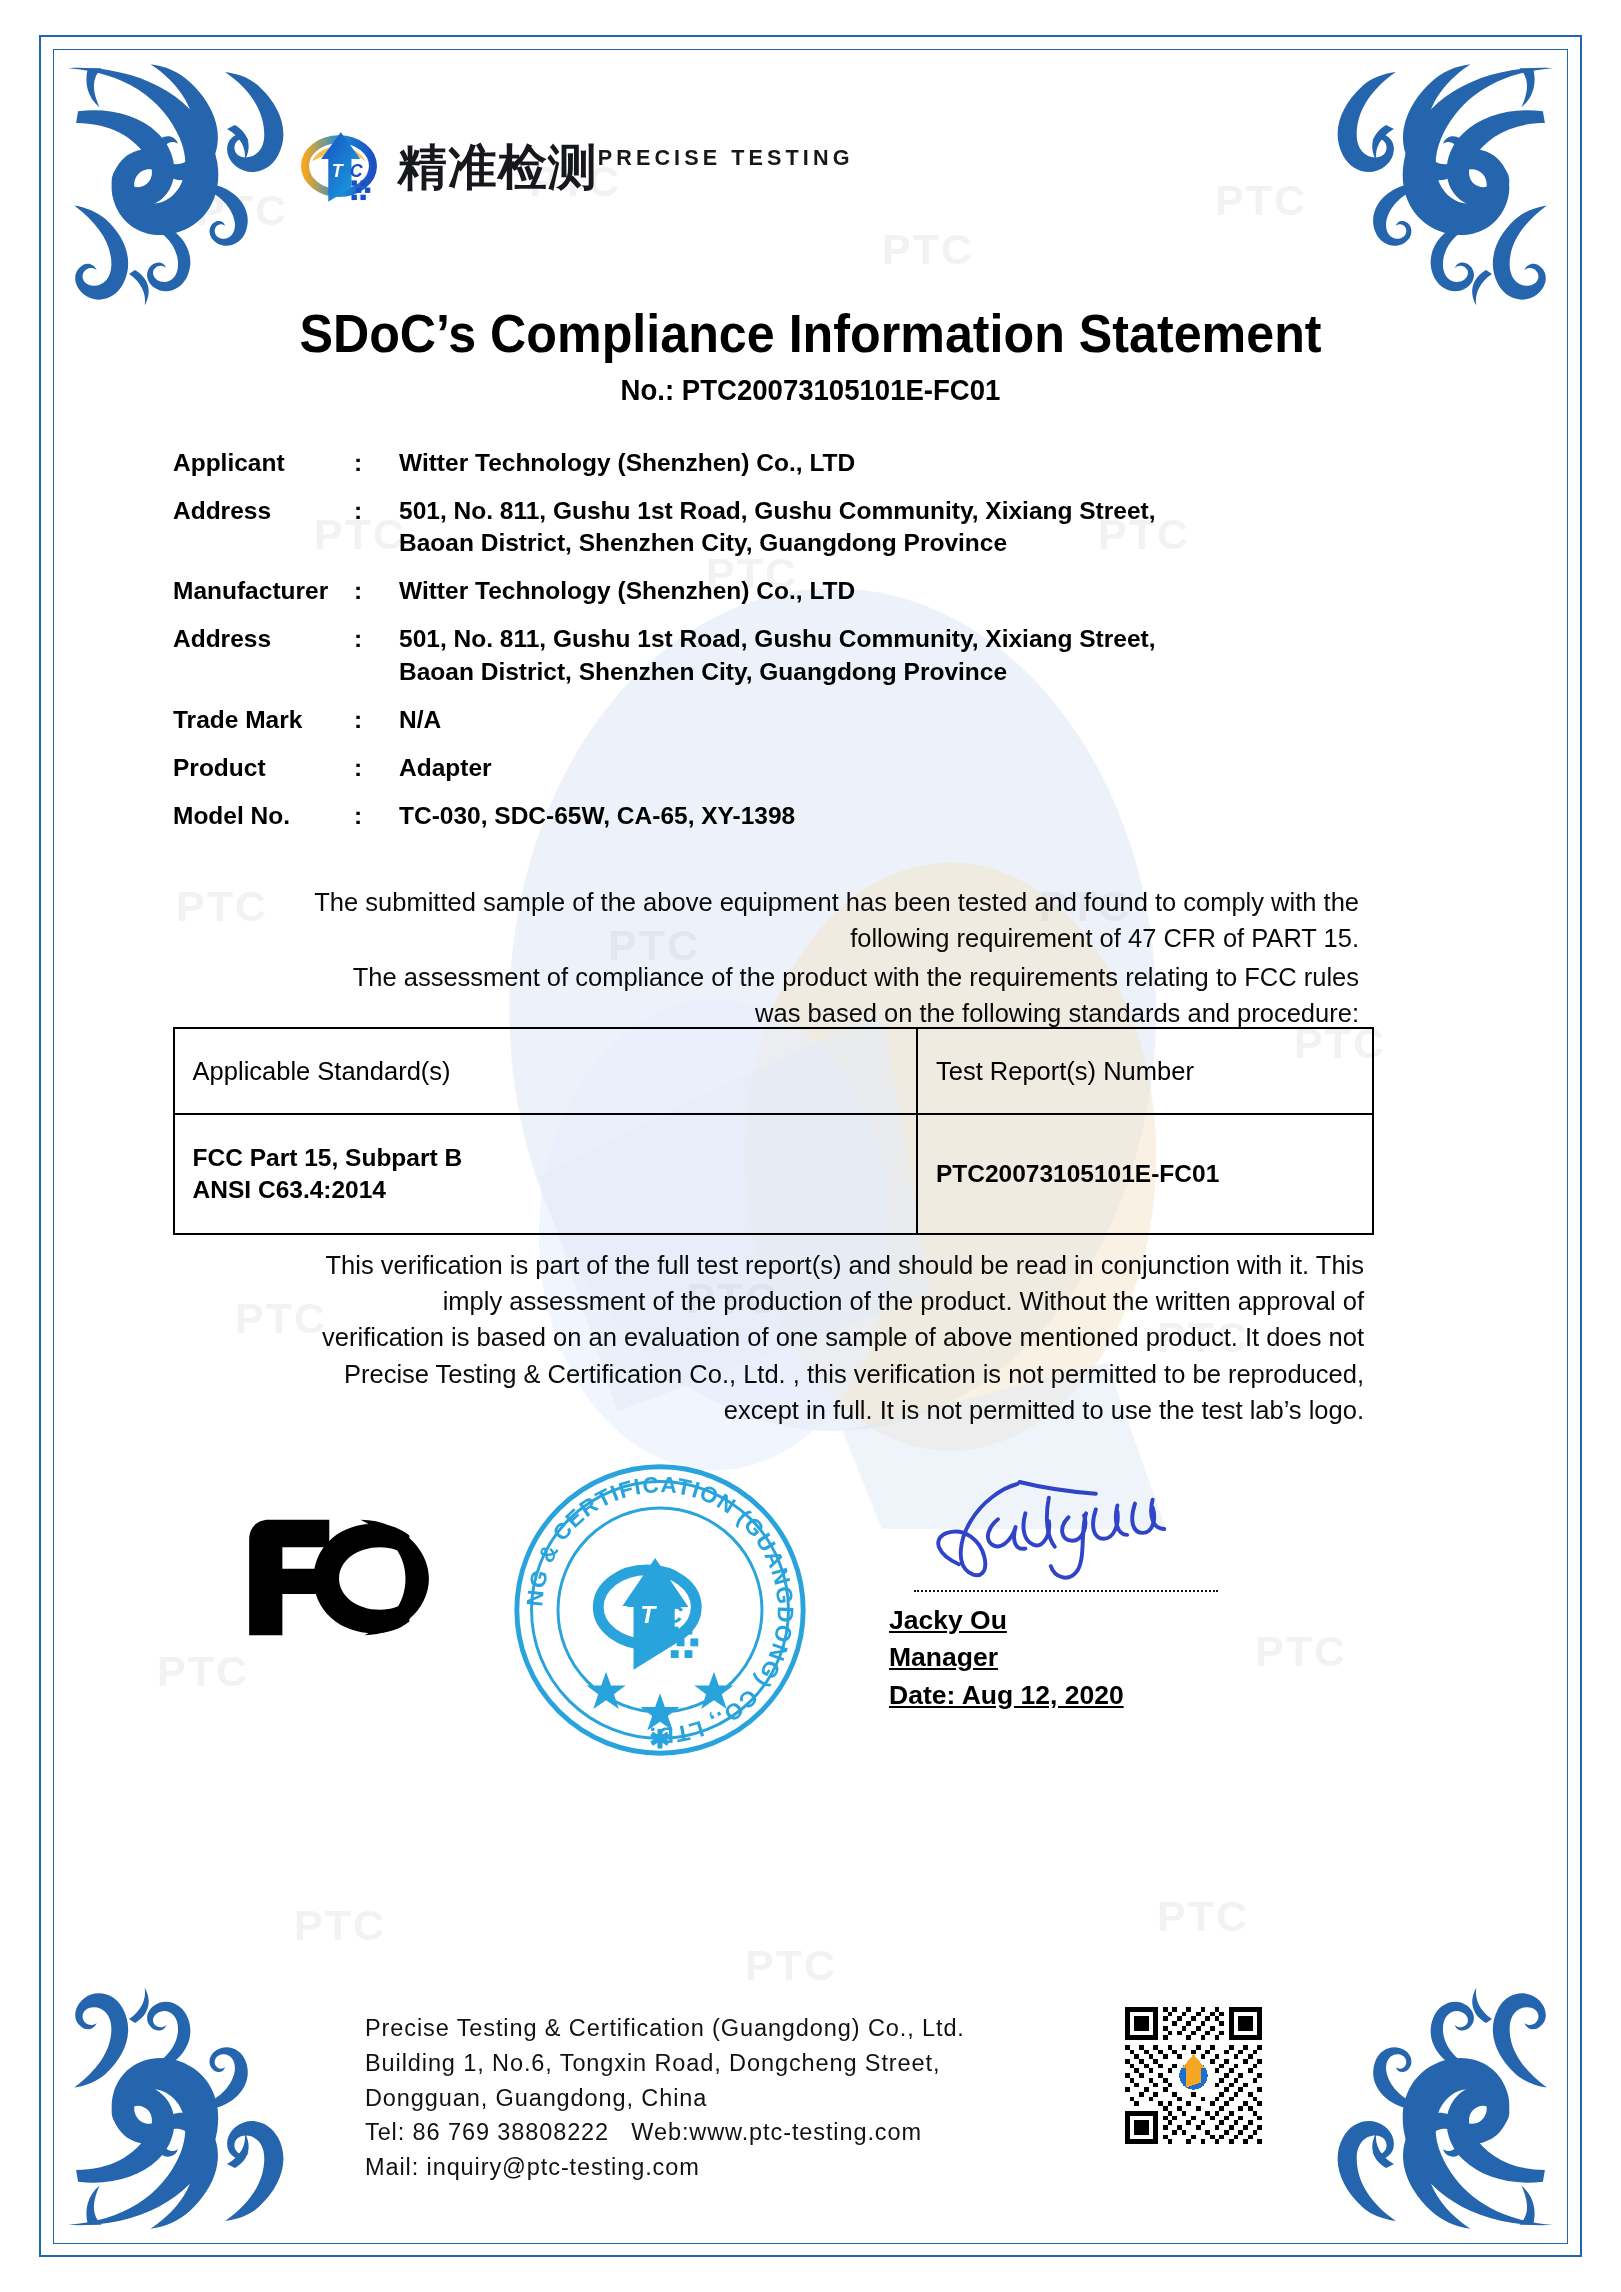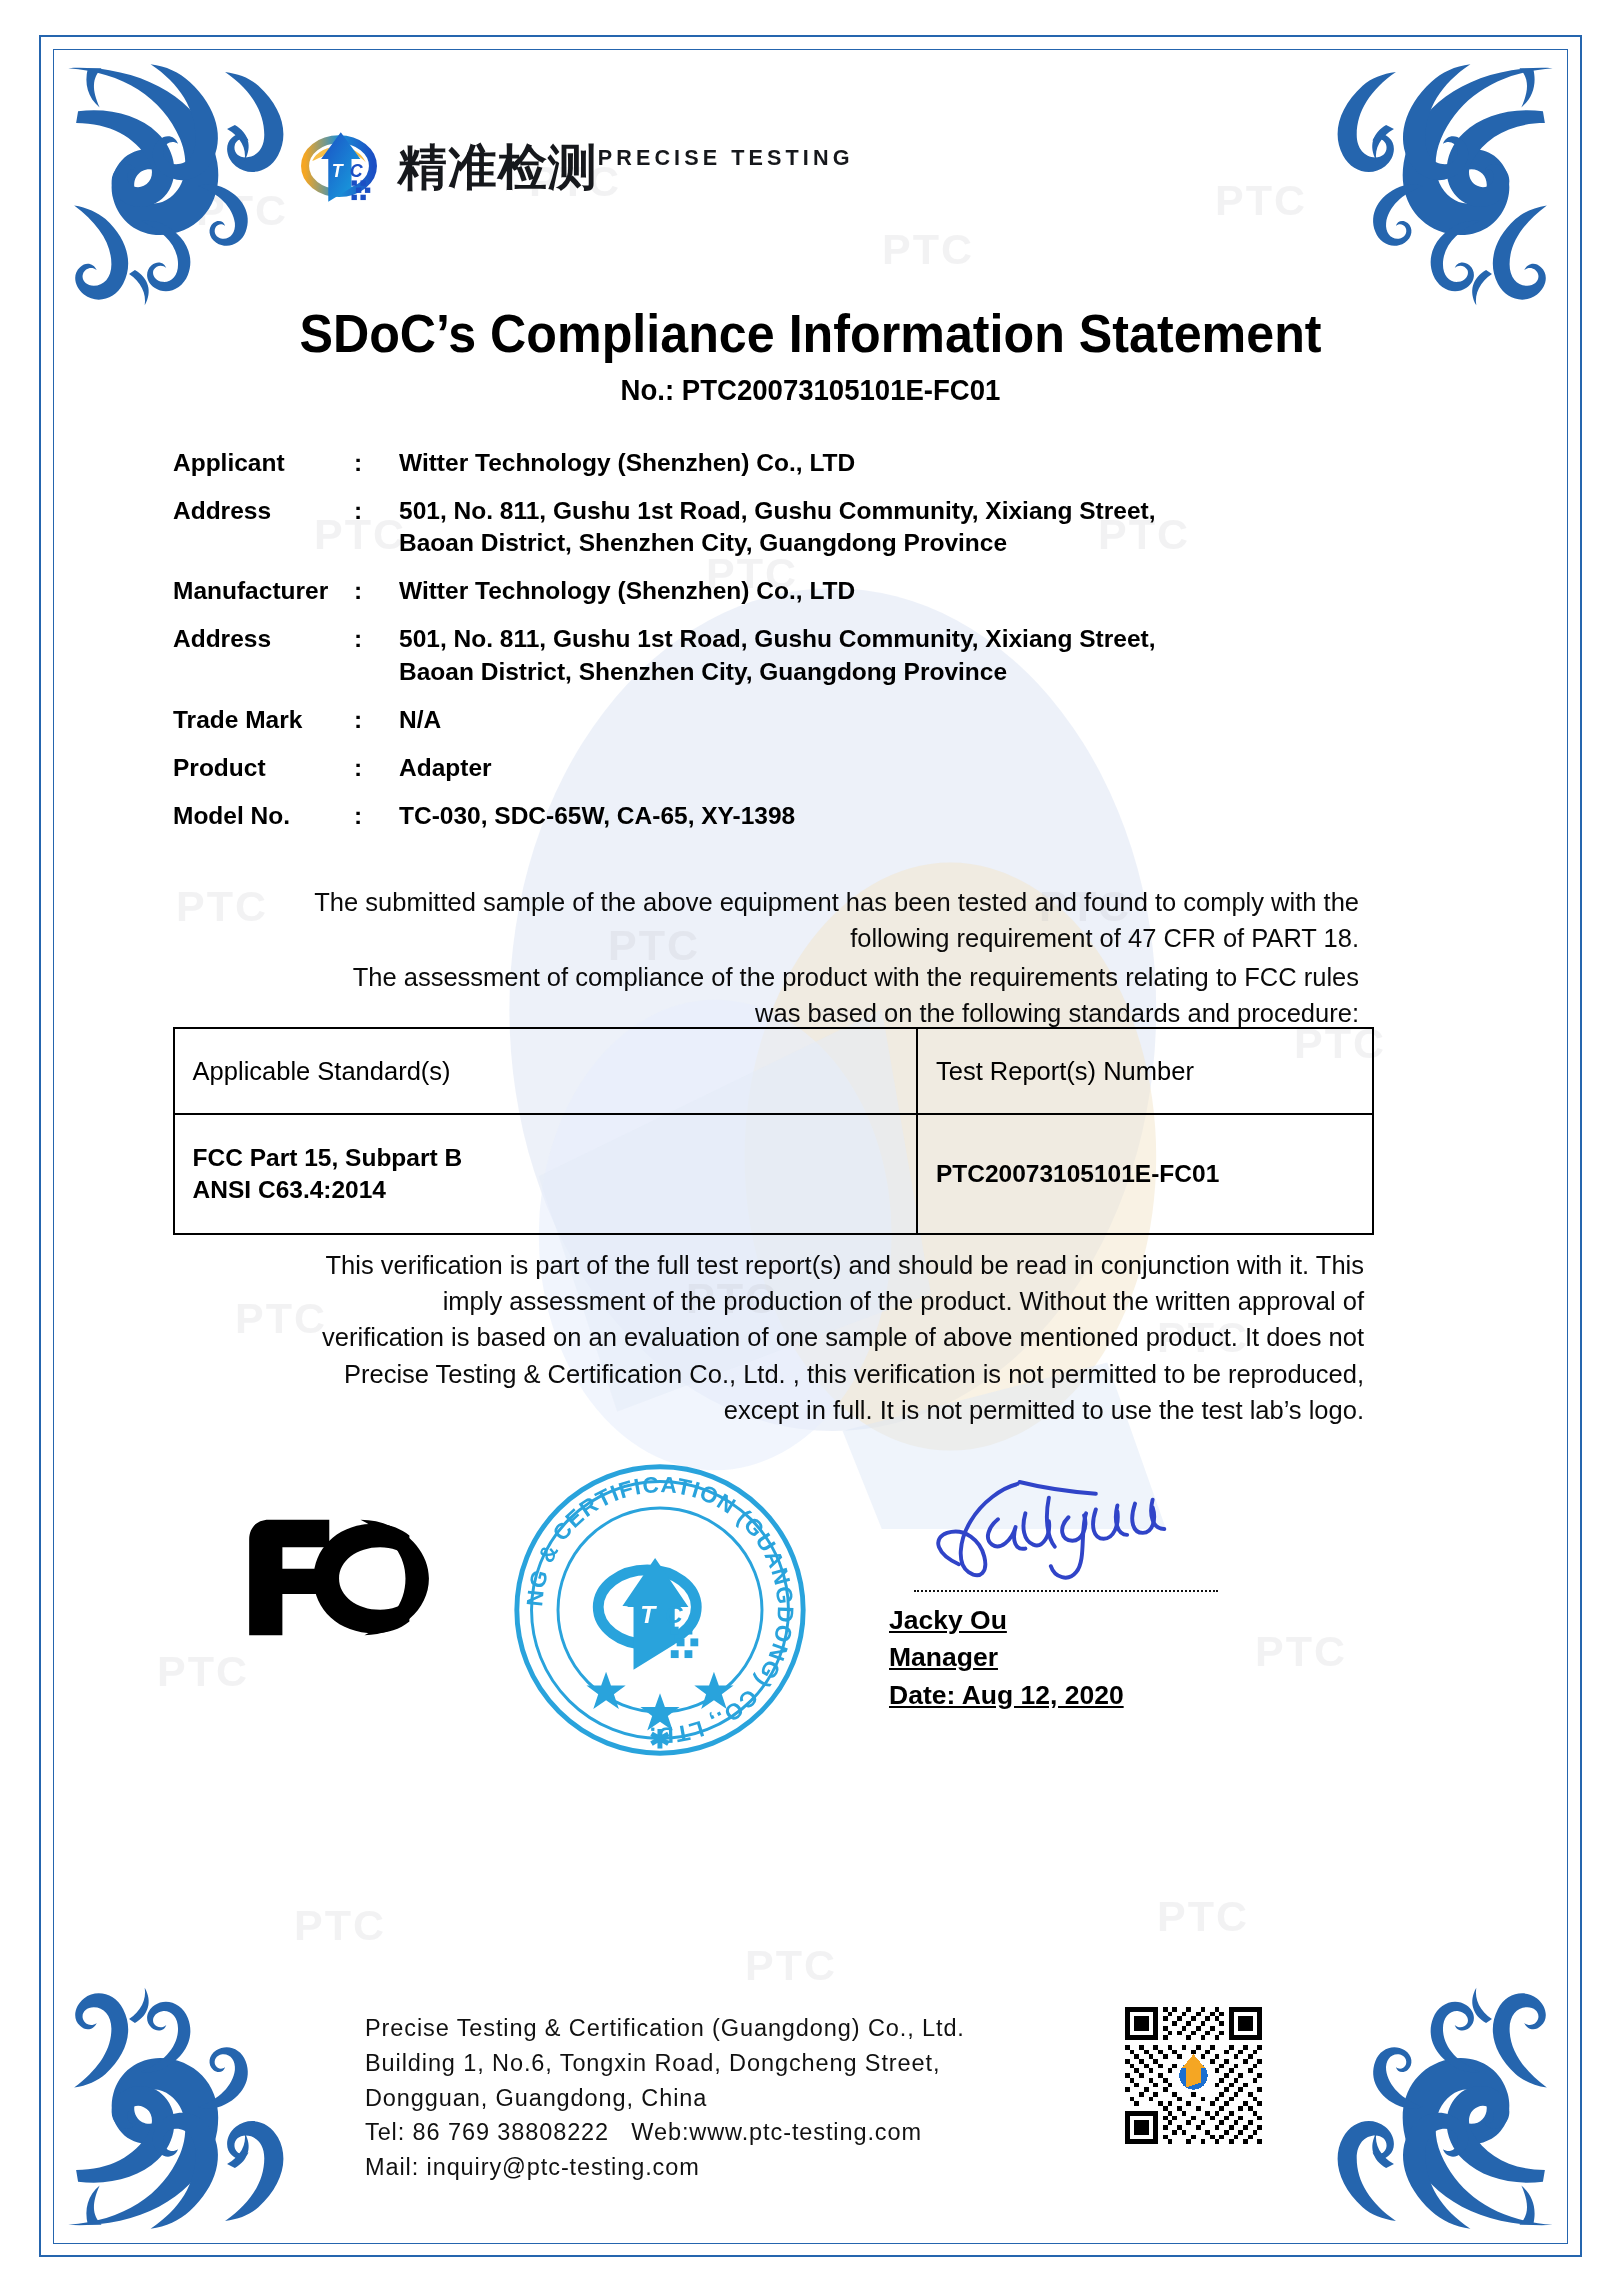--- a/index.html
+++ b/index.html
@@ -435,21 +435,21 @@
           <td class="info-colon">:</td>
           <td class="info-value">
             <span>TC-030, SDC-65W, CA-65, XY-1398</span>
           </td>
         </tr>
       </tbody>
     </table>
 
     <div class="para para-1">
       <span>The submitted sample of the above equipment has been tested and found to comply with the</span>
-      <span>following requirement of 47 CFR of PART 18.</span>
+      <span>following requirement of 47 CFR of PART 15.</span>
     </div>
 
     <div class="para para-2">
       <span>The assessment of compliance of the product with the requirements relating to FCC rules</span>
       <span>was based on the following standards and procedure:</span>
     </div>
 
     <table class="std-table">
       <thead>
         <tr>

